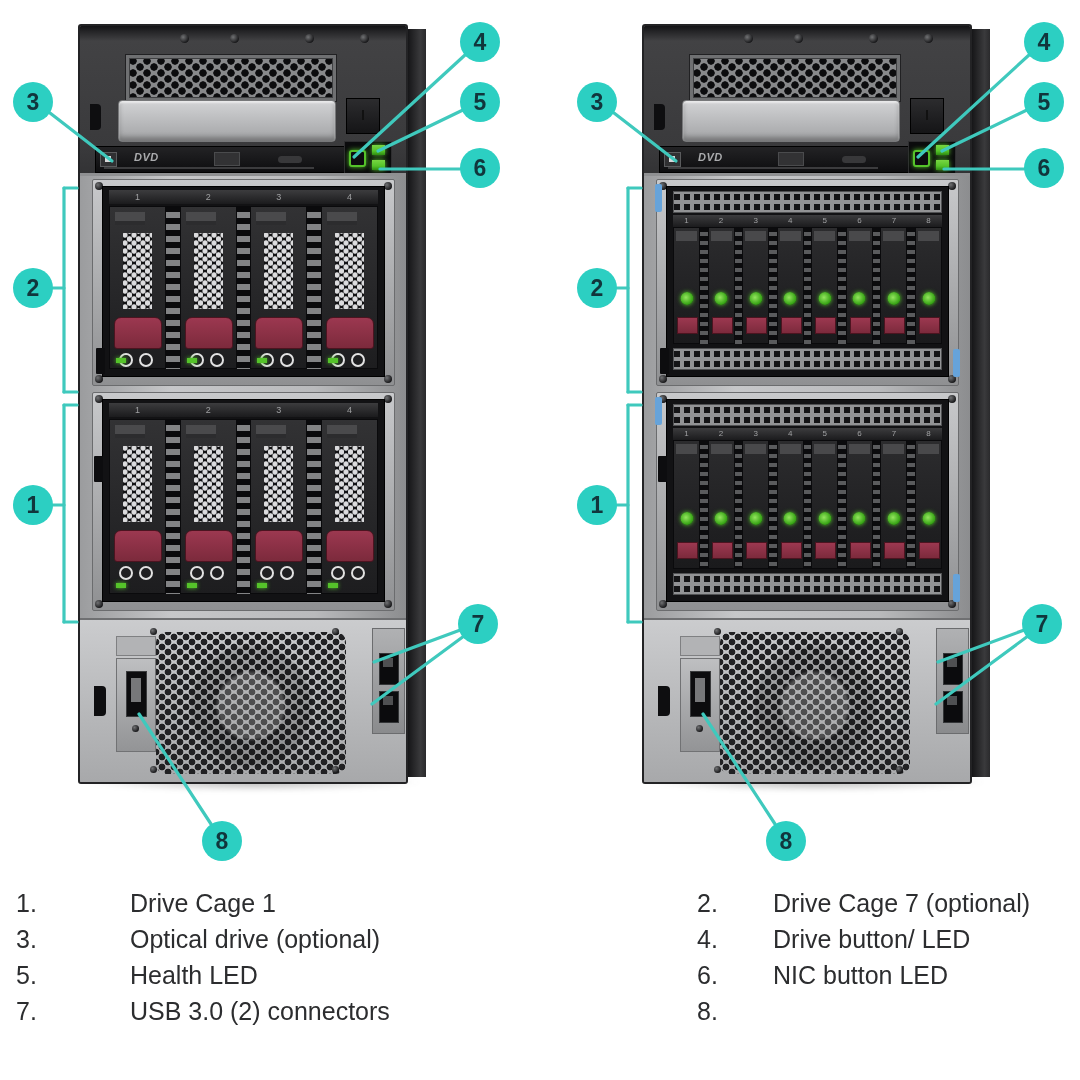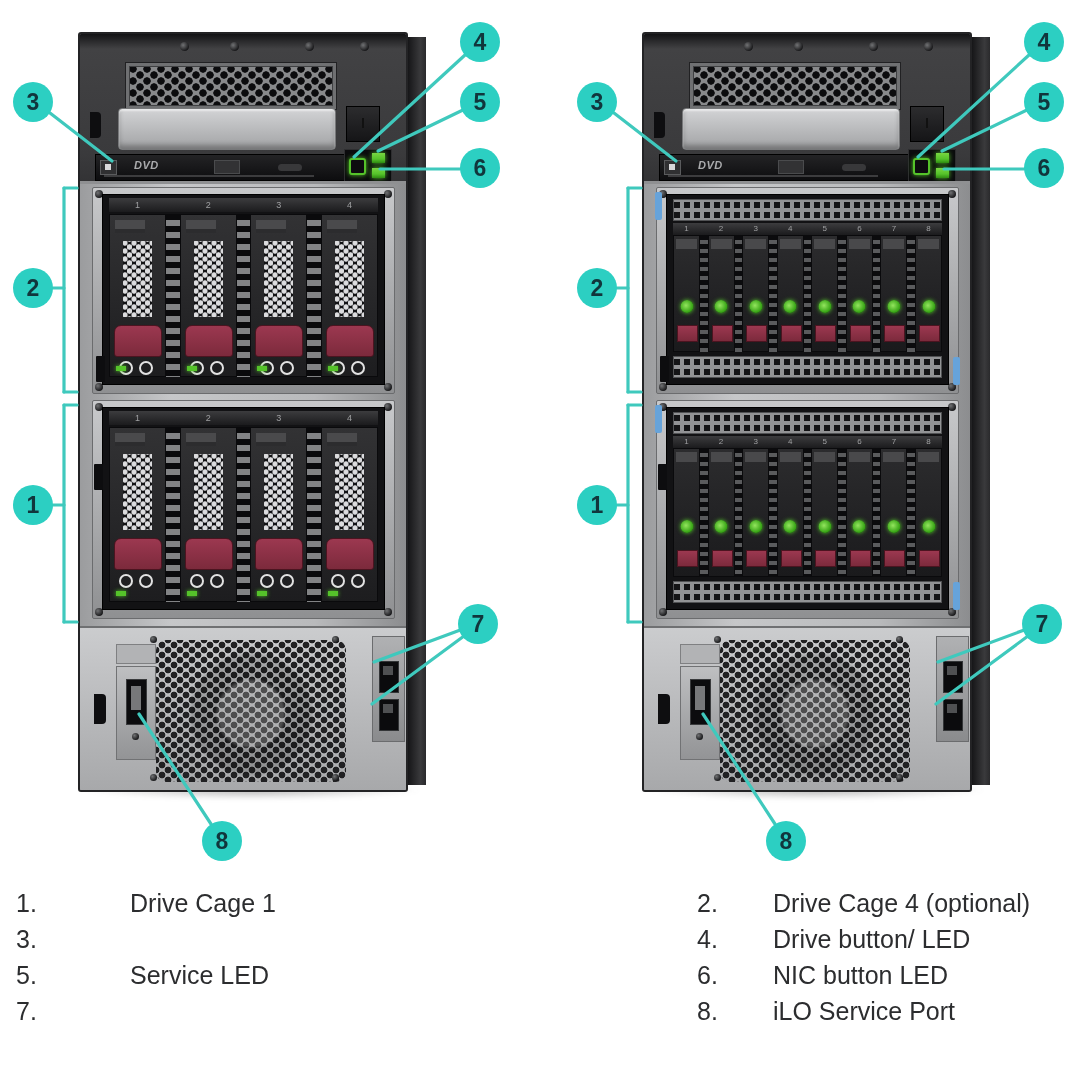--- a/index.html
+++ b/index.html
@@ -2,21 +2,21 @@
 <html style="--teal: #2ccfc2; --leader: #3fc9bd; --numcolor: #11363c; --led: #55c32a; --latch: #9c3850; --clip: #66a3da;"><head>
 <meta charset="utf-8">
 <style>
   html,body{margin:0;padding:0;background:#fff}
   .canvas{position:relative;width:1080px;height:1080px;background:#fff;overflow:hidden;
           font-family:"Liberation Sans",sans-serif}
   #leaders{position:absolute;left:0;top:0;z-index:40;pointer-events:none}
   #leaders line{stroke:var(--leader,#3fc9bd);stroke-width:3.2;stroke-linecap:round}
 
   
-  .tower{position:absolute;top:32px;width:316px;height:762px}
+  .tower{position:absolute;top:24px;width:316px;height:762px}
   .shadow{position:absolute;left:2px;top:748px;width:344px;height:20px;
           background:radial-gradient(ellipse at center,rgba(70,70,70,.38),rgba(70,70,70,0) 70%);
           filter:blur(2px)}
   .side{position:absolute;left:330px;top:5px;width:18px;height:748px;
         background:linear-gradient(90deg,#161618,#3a3a3c 70%,#2a2a2c)}
   .face{position:absolute;left:0;top:0;width:330px;height:760px;box-sizing:border-box;
         border:2px solid #232325;border-radius:3px;overflow:hidden;
         background:linear-gradient(90deg,#9b9c9e,#c6c7c9 28%,#b9babc 72%,#8c8d8f)}
 
   
@@ -604,38 +604,39 @@
         <span class="cnum">8</span>
       </div>
     </div>
   <div id="legend">
       <div class="lentry L" style="top: 888px;">
         <span class="lnum">1.</span>
         <span class="llabel">Drive Cage 1</span>
       </div>
       <div class="lentry R" style="top: 888px;">
         <span class="lnum">2.</span>
-        <span class="llabel">Drive Cage 4 (optional)</span>
+        <span class="llabel">Drive Cage 7 (optional)</span>
       </div>
       <div class="lentry L" style="top: 924px;">
         <span class="lnum">3.</span>
+        <span class="llabel">Optical drive (optional)</span>
       </div>
       <div class="lentry R" style="top: 924px;">
         <span class="lnum">4.</span>
         <span class="llabel">Drive button/ LED</span>
       </div>
       <div class="lentry L" style="top: 960px;">
         <span class="lnum">5.</span>
-        <span class="llabel">Service LED</span>
+        <span class="llabel">Health LED</span>
       </div>
       <div class="lentry R" style="top: 960px;">
         <span class="lnum">6.</span>
         <span class="llabel">NIC button LED</span>
       </div>
       <div class="lentry L" style="top: 996px;">
         <span class="lnum">7.</span>
+        <span class="llabel">USB 3.0 (2) connectors</span>
       </div>
       <div class="lentry R" style="top: 996px;">
         <span class="lnum">8.</span>
-        <span class="llabel">iLO Service Port</span>
       </div>
     </div>
 </div>
 
 </body></html>

